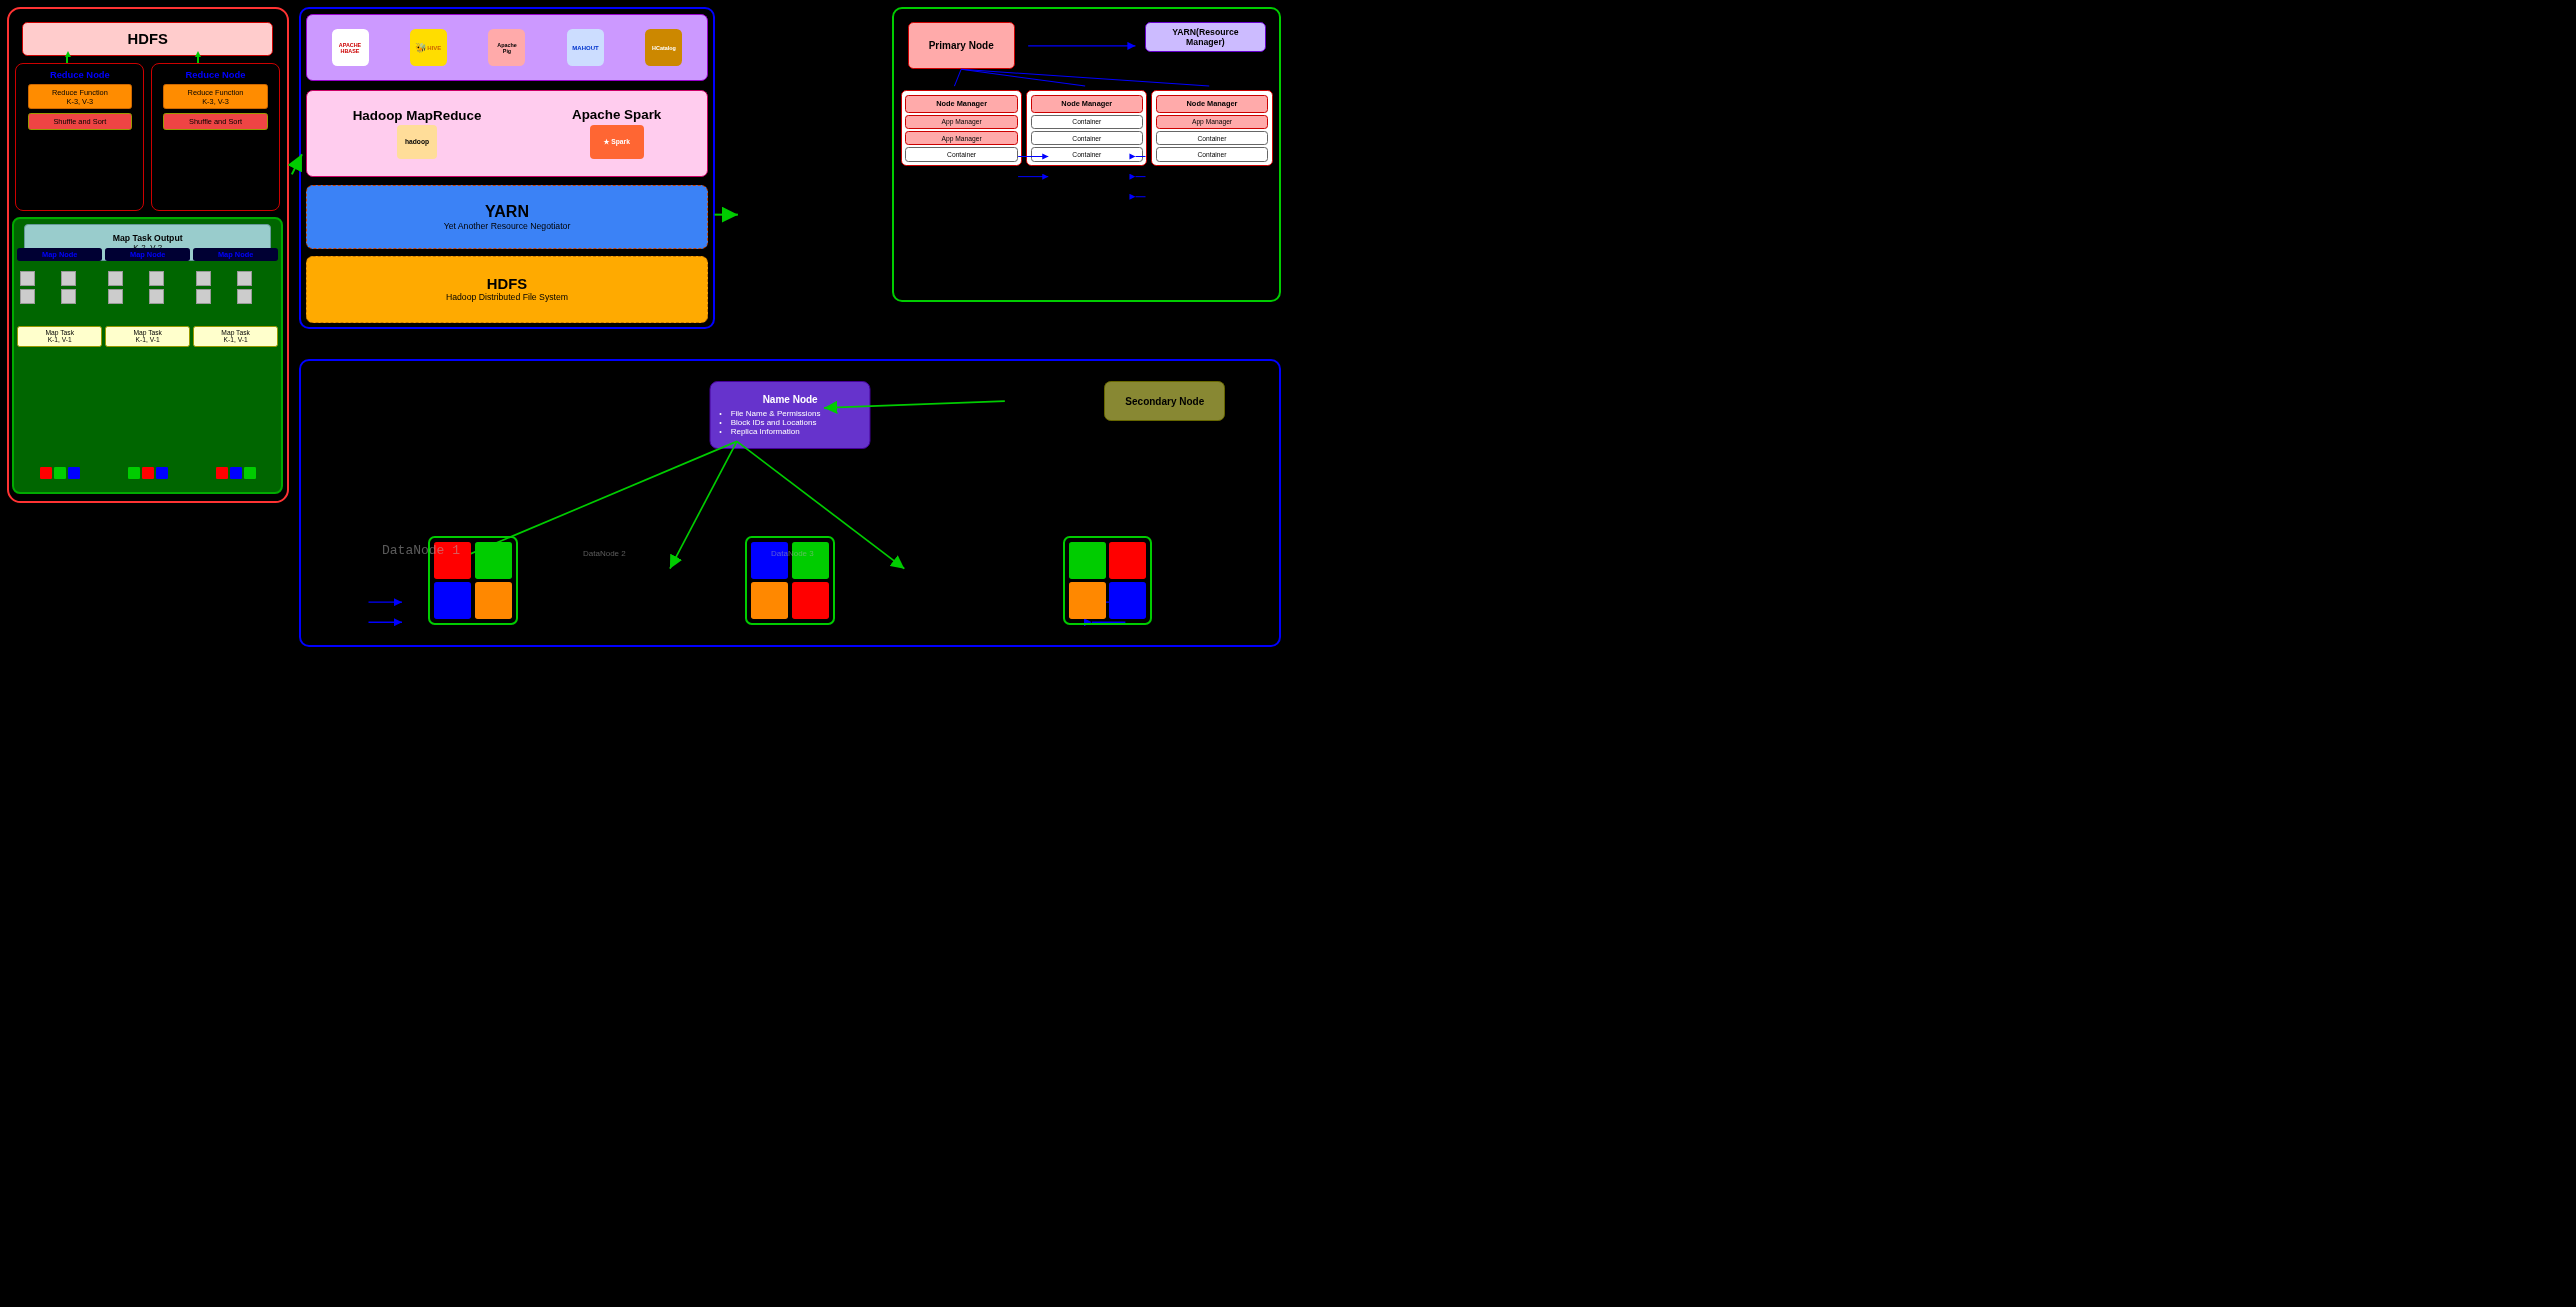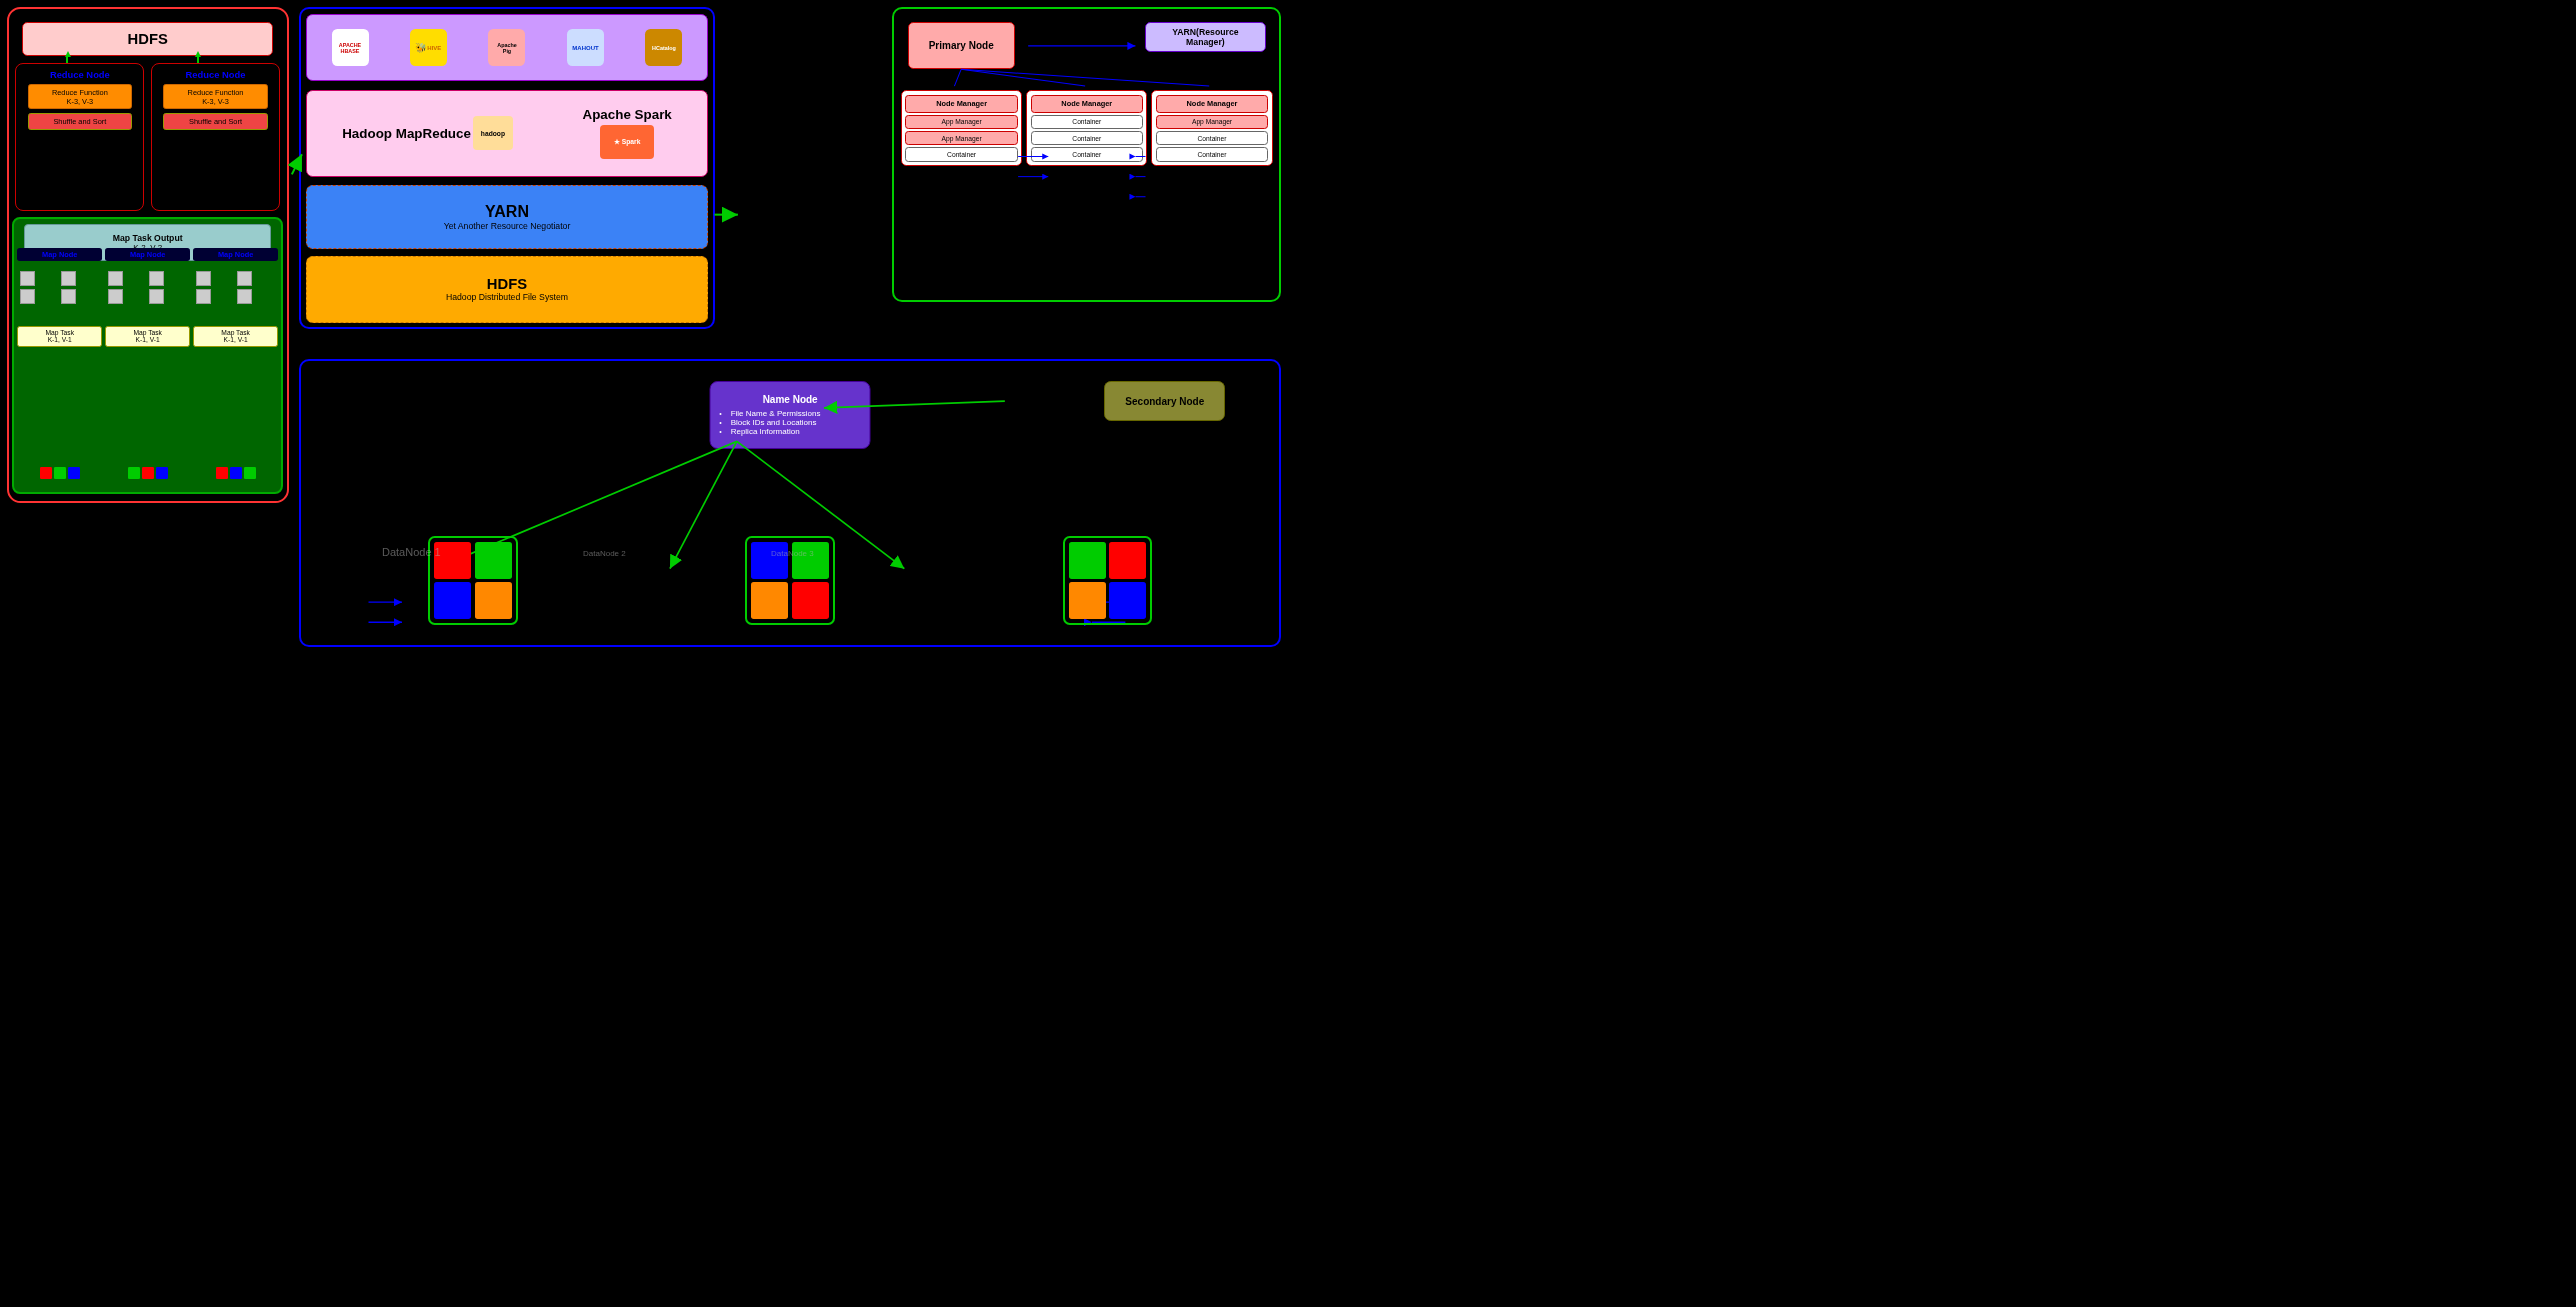--- a/index.html
+++ b/index.html
@@ -552,21 +552,21 @@
       </div>
     </div>
     <div class="tool-logo">
       <div class="tool-icon hcatalog-icon">
         <span style="font-size:5.4px;font-weight:bold;color:#fff;">HCatalog</span>
       </div>
     </div>
   </div>
 
   <div class="mr-spark">
-    <div style="display:flex;flex-direction:row;align-items:center;gap:2px;">
+    <div style="display:flex;flex-direction:column;align-items:center;gap:2px;">
       <div class="mr-spark-title">Hadoop MapReduce</div>
       <div style="width:40px;height:34px;background:#ffdd99;border-radius:4px;display:flex;align-items:center;justify-content:center;">
         <span style="font-size:6.7px;font-weight:bold;">hadoop</span>
       </div>
     </div>
     <div style="display:flex;flex-direction:column;align-items:center;gap:3.4px;">
       <div class="mr-spark-title">Apache Spark</div>
       <div style="width:54px;height:34px;background:#ff6633;border-radius:4px;display:flex;align-items:center;justify-content:center;">
         <span style="font-size:6.7px;font-weight:bold;color:#fff;">★ Spark</span>
       </div>
@@ -710,21 +710,21 @@
     </div>
 
     <div class="data-block-group">
       <div class="db db-green"></div>
       <div class="db db-red"></div>
       <div class="db db-orange"></div>
       <div class="db db-blue"></div>
     </div>
   </div>
 
-  <div style="position:absolute;bottom:87px;left:81px;color:rgba(180,180,180,0.5);font-size:11px;">DataNode 1</div>
+  <div style="position:absolute;bottom:87px;left:81px;color:rgba(180,180,180,0.5);font-size:13px;font-family:Liberation Mono, monospace;">DataNode 1</div>
   <div style="position:absolute;bottom:87px;left:282px;color:rgba(180,180,180,0.5);font-size:8px;">DataNode 2</div>
   <div style="position:absolute;bottom:87px;left:470px;color:rgba(180,180,180,0.5);font-size:8px;">DataNode 3</div>
 </div>
 
 <svg style="position:absolute;top:0;left:0;width:1288px;height:654px;pointer-events:none;" viewBox="0 0 1920 975" width="1288" height="654">
 
   <line x1="1065" y1="320" x2="1100" y2="320" stroke="#00cc00" stroke-width="3" marker-end="url(#ga2)"></line>
 
   <line x1="435" y1="260" x2="450" y2="230" stroke="#00cc00" stroke-width="3" marker-end="url(#ga2)"></line>
   <defs>

